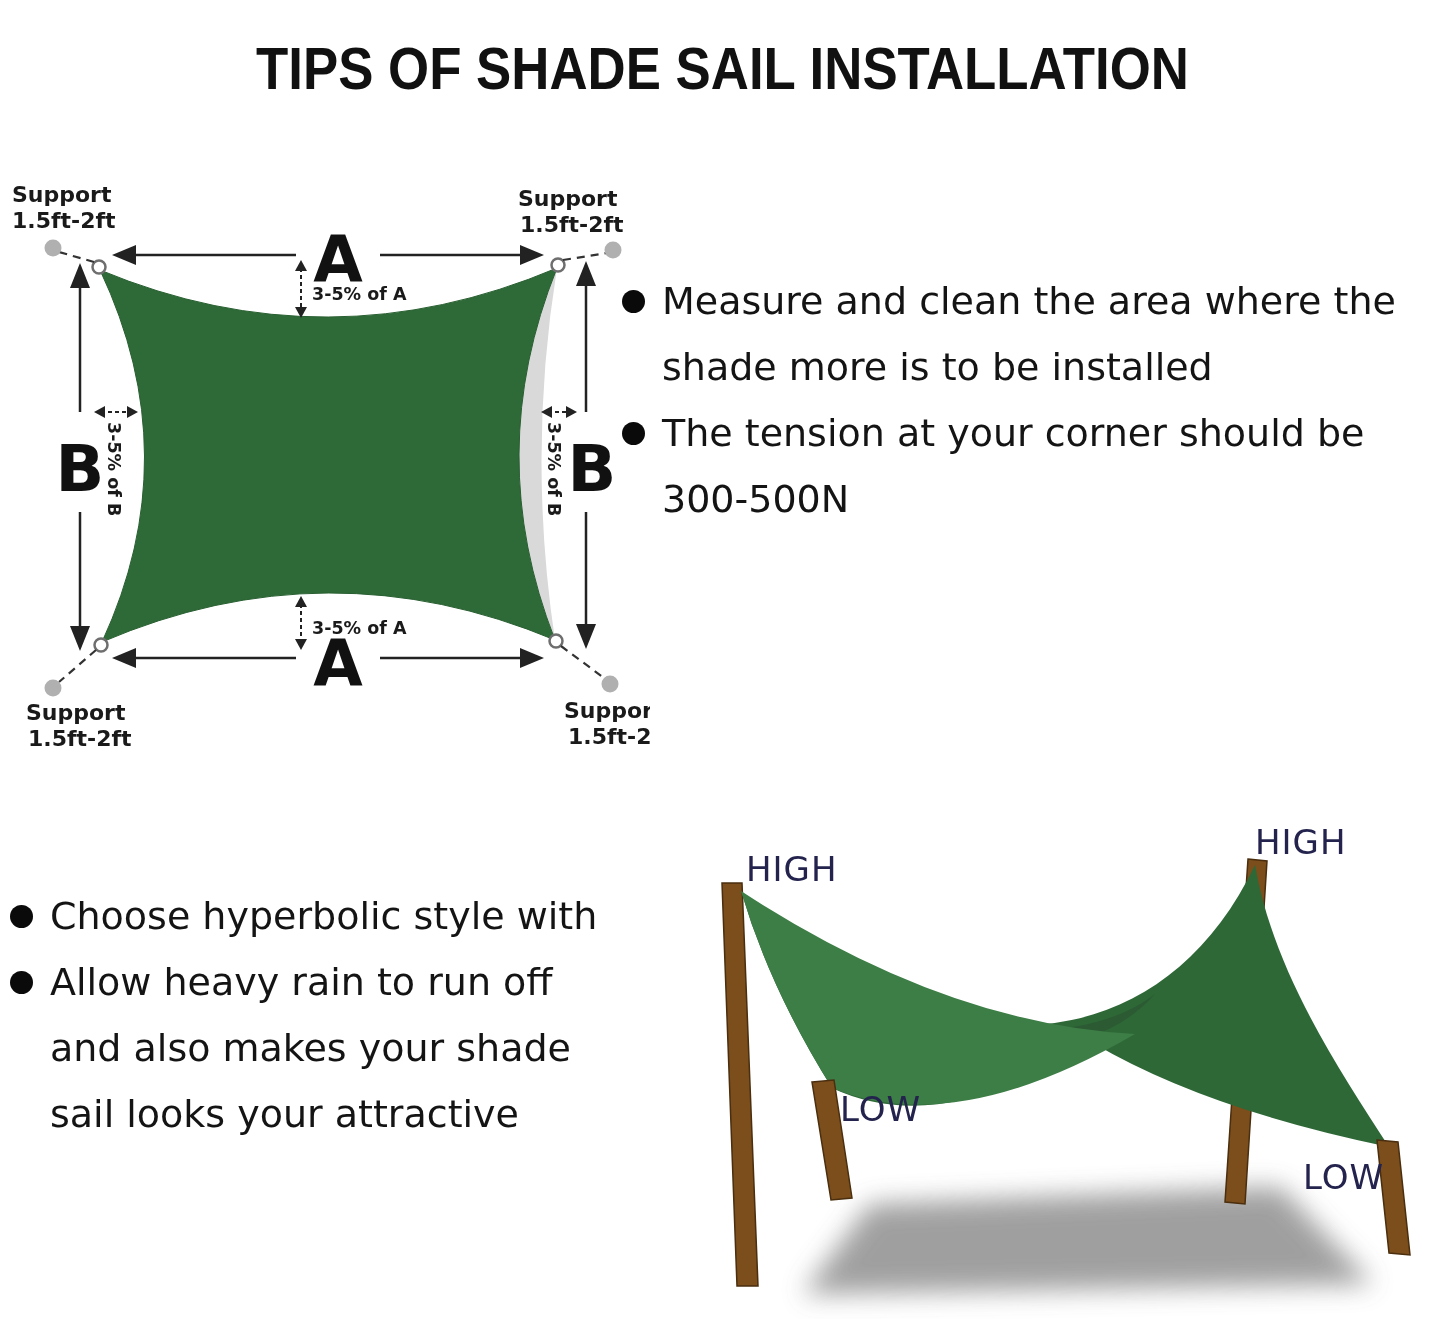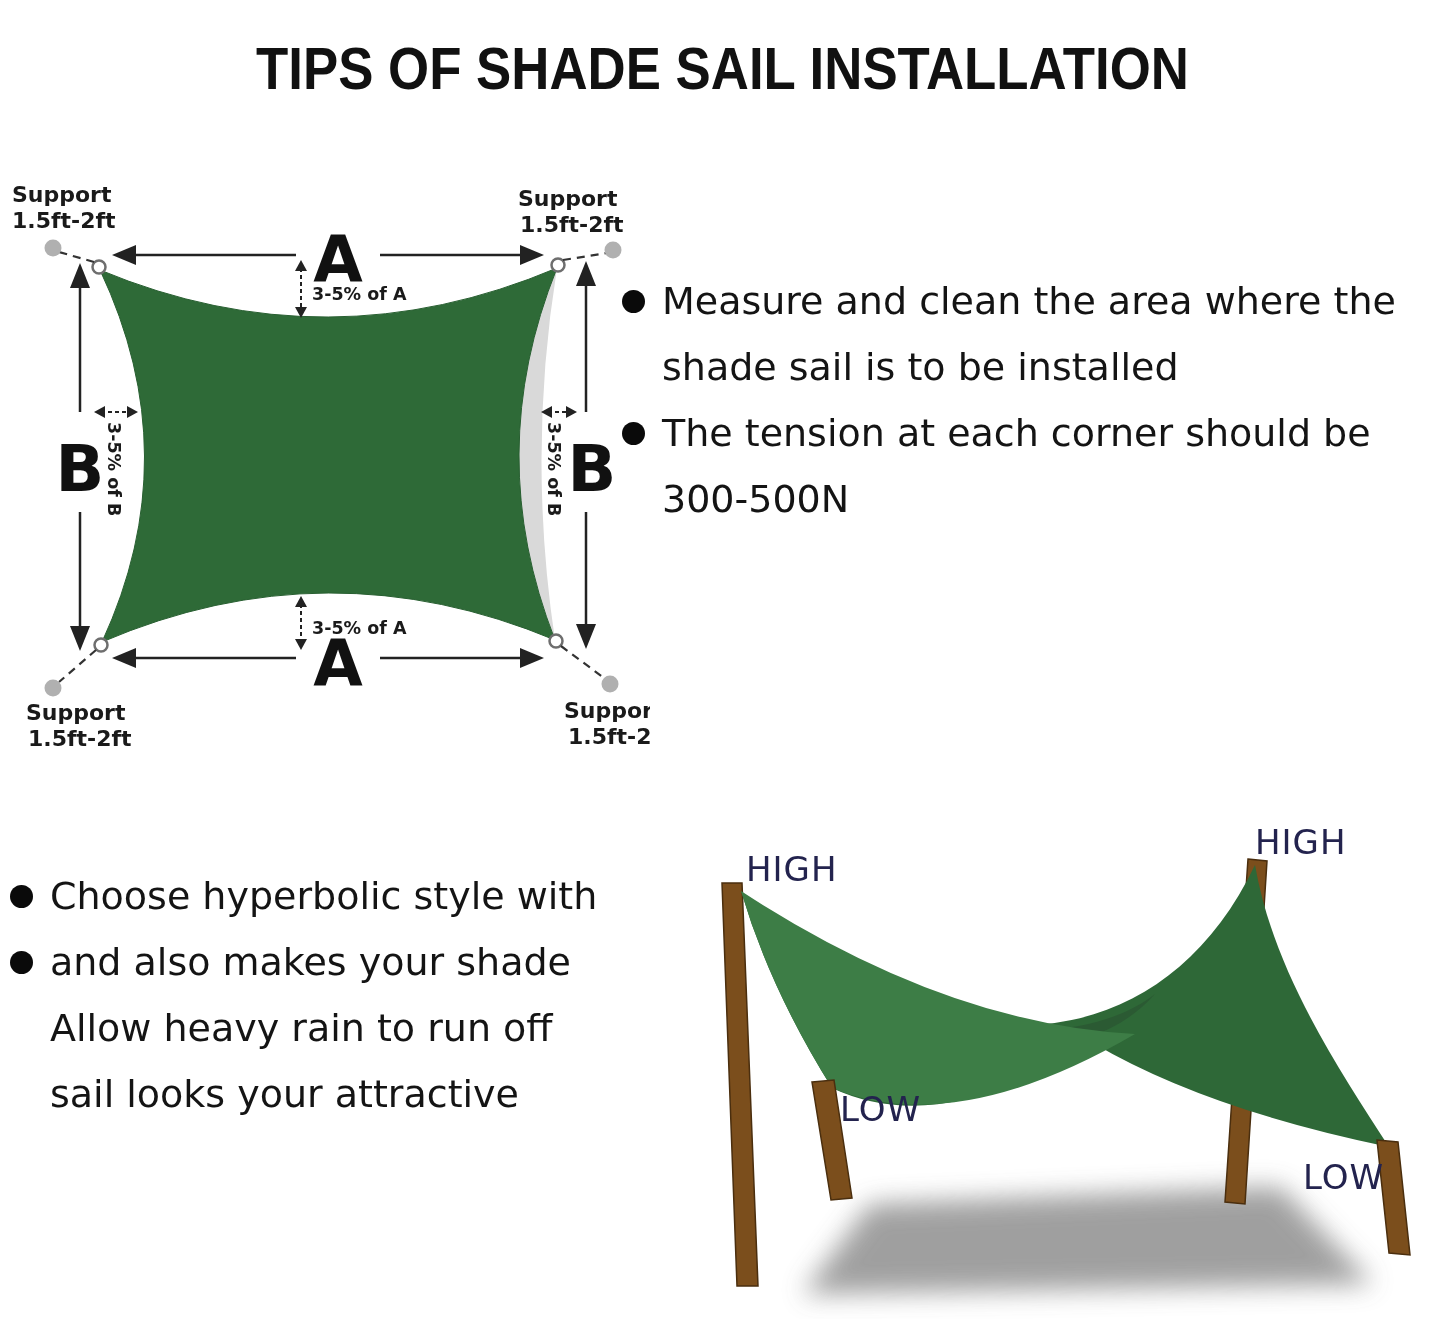--- a/index.html
+++ b/index.html
@@ -6,21 +6,21 @@
   body{position:relative;width:1445px;height:1319px;overflow:hidden;
        font-family:"DejaVu Sans","Liberation Sans",sans-serif;color:#1a1a1a;}
   .page-title{position:absolute;top:-6px;left:0;width:1445px;text-align:center;
        font-size:60px;font-weight:bold;letter-spacing:0px;color:#111;
        transform:scaleX(0.88);transform-origin:center;white-space:nowrap;
        font-family:"Liberation Sans","DejaVu Sans",sans-serif;}
   .diagram-svg{position:absolute;left:0px;top:160px;width:650px;height:600px;}
   .illus-svg{position:absolute;left:685px;top:779px;width:760px;height:540px;}
   .tips{position:absolute;font-size:38px;line-height:66px;color:#141414;}
   .tips-right{left:614px;top:268px;width:795px;}
-  .tips-left{left:2px;top:863px;width:645px;}
+  .tips-left{left:2px;top:883px;width:645px;}
   .tip-item{position:relative;padding-left:48px;}
   .tip-item::before{content:"";position:absolute;left:8px;top:22px;width:23px;height:23px;
        border-radius:50%;background:#0a0a0a;}
   .tip-line{white-space:nowrap;}
   svg text{font-family:"DejaVu Sans","Liberation Sans",sans-serif;}
 </style>
 </head>
 <body>
 
 <h1 class="page-title">TIPS OF SHADE SAIL INSTALLATION</h1>
@@ -120,35 +120,35 @@
     <line x1="548" y1="252" x2="570" y2="252"></line>
   </g>
   <polygon points="541,252 552,246 552,258" fill="#222"></polygon>
   <polygon points="577,252 566,246 566,258" fill="#222"></polygon>
   <text transform="translate(548,262) rotate(90)" font-size="17.5" font-weight="600" fill="#1a1a1a">3-5% of B</text>
 </svg>
 
 <div class="tips tips-right">
   <div class="tip-item">
     <div class="tip-line">Measure and clean the area where the</div>
-    <div class="tip-line">shade sail is to be installed</div>
+    <div class="tip-line">shade more is to be installed</div>
   </div>
   <div class="tip-item">
-    <div class="tip-line">The tension at each corner should be</div>
+    <div class="tip-line">The tension at your corner should be</div>
     <div class="tip-line">300-500N</div>
   </div>
 </div>
 
 <div class="tips tips-left">
   <div class="tip-item">
     <div class="tip-line">Choose hyperbolic style with</div>
   </div>
   <div class="tip-item">
+    <div class="tip-line">Allow heavy rain to run off</div>
     <div class="tip-line">and also makes your shade</div>
-    <div class="tip-line">Allow heavy rain to run off</div>
     <div class="tip-line">sail looks your attractive</div>
   </div>
 </div>
 
 <svg class="illus-svg" viewBox="0 0 760 540">
   <defs>
     <filter id="softblur" x="-20%" y="-40%" width="140%" height="180%">
       <feGaussianBlur stdDeviation="13"></feGaussianBlur>
     </filter>
   </defs>

